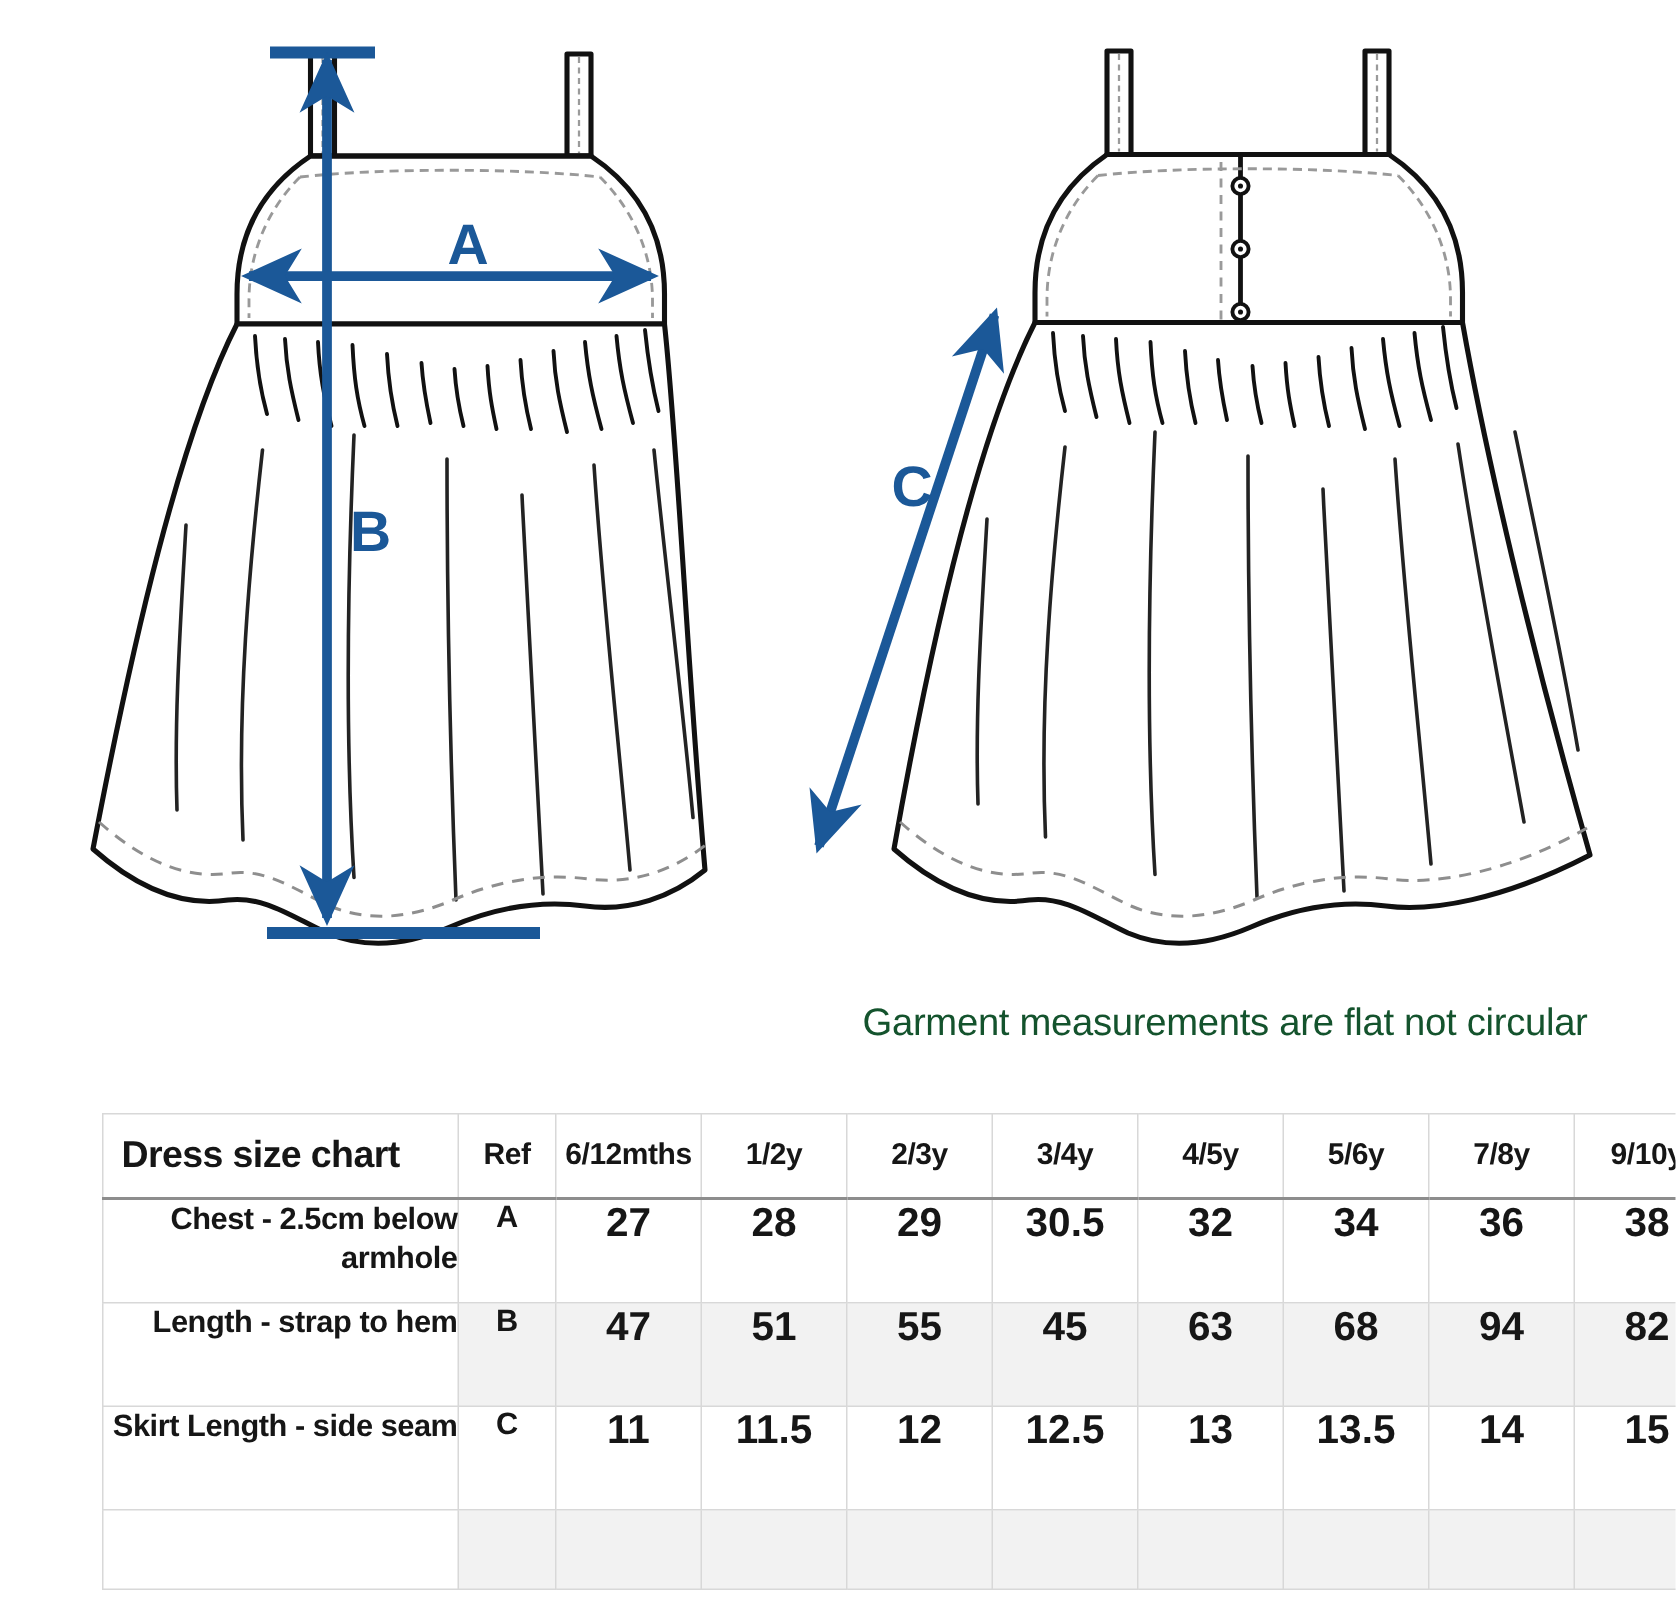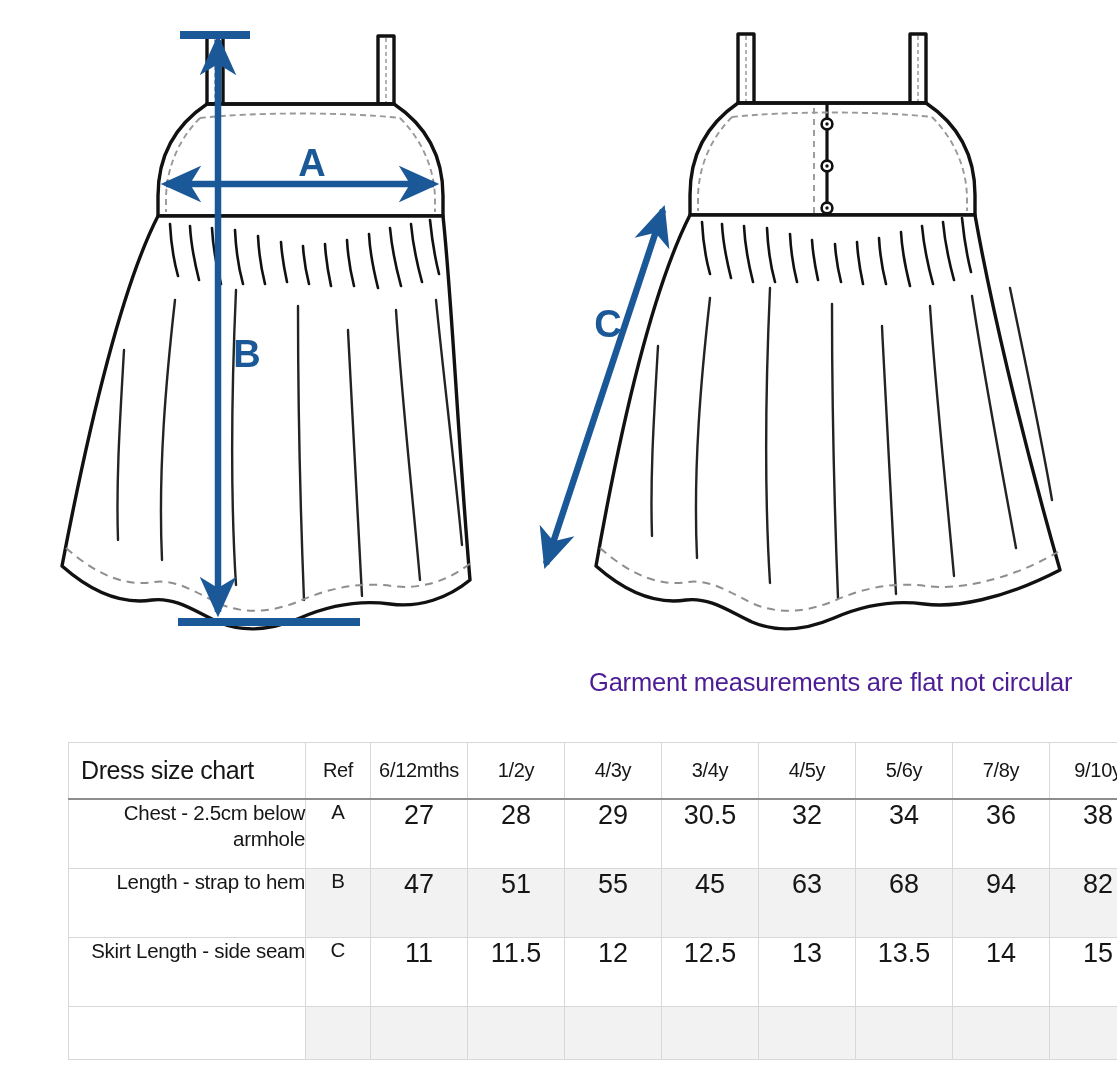--- a/index.html
+++ b/index.html
@@ -27,27 +27,27 @@
     height: 660px;
   }
   #illustration svg {
     display: block;
     width: 1117px;
     height: 660px;
   }
 
   .caption {
     position: absolute;
-    left: 589px;
+    left: 575px;
     top: 667px;
     width: 520px;
     font-size: 25.5px;
     line-height: 1.2;
     letter-spacing: -0.2px;
-    color: #4c1d95;
+    color: #14532d;
     white-space: nowrap;
   }
 
   
   #size-table-wrap {
     position: absolute;
     left: 68px;
     top: 742px;
     width: 981px;
   }
@@ -55,21 +55,21 @@
     border-collapse: collapse;
     width: 981px;
     table-layout: fixed;
     background: #ffffff;
   }
   table.size-chart td,
   table.size-chart th {
     border: 1px solid #d8d8d8;
     padding: 0;
     vertical-align: top;
-    font-weight: normal;
+    font-weight: bold;
     color: #161616;
   }
   
   tr.hdr th {
     border-bottom: 2px solid #8d8d8d;
     background: #ffffff;
     height: 55px;
     font-size: 20px;
     text-align: center;
     vertical-align: middle;
@@ -309,21 +309,21 @@
         <col class="c-size">
         <col class="c-size">
         <col class="c-size">
     </colgroup>
     <thead>
       <tr class="hdr">
         <th class="title-cell">Dress size chart</th>
         <th>Ref</th>
         <th>6/12mths</th>
         <th>1/2y</th>
-        <th>4/3y</th>
+        <th>2/3y</th>
         <th>3/4y</th>
         <th>4/5y</th>
         <th>5/6y</th>
         <th>7/8y</th>
         <th>9/10y</th>
       </tr>
     </thead>
     <tbody>
       <tr>
         <td class="label-cell">Chest - 2.5cm below armhole</td>

